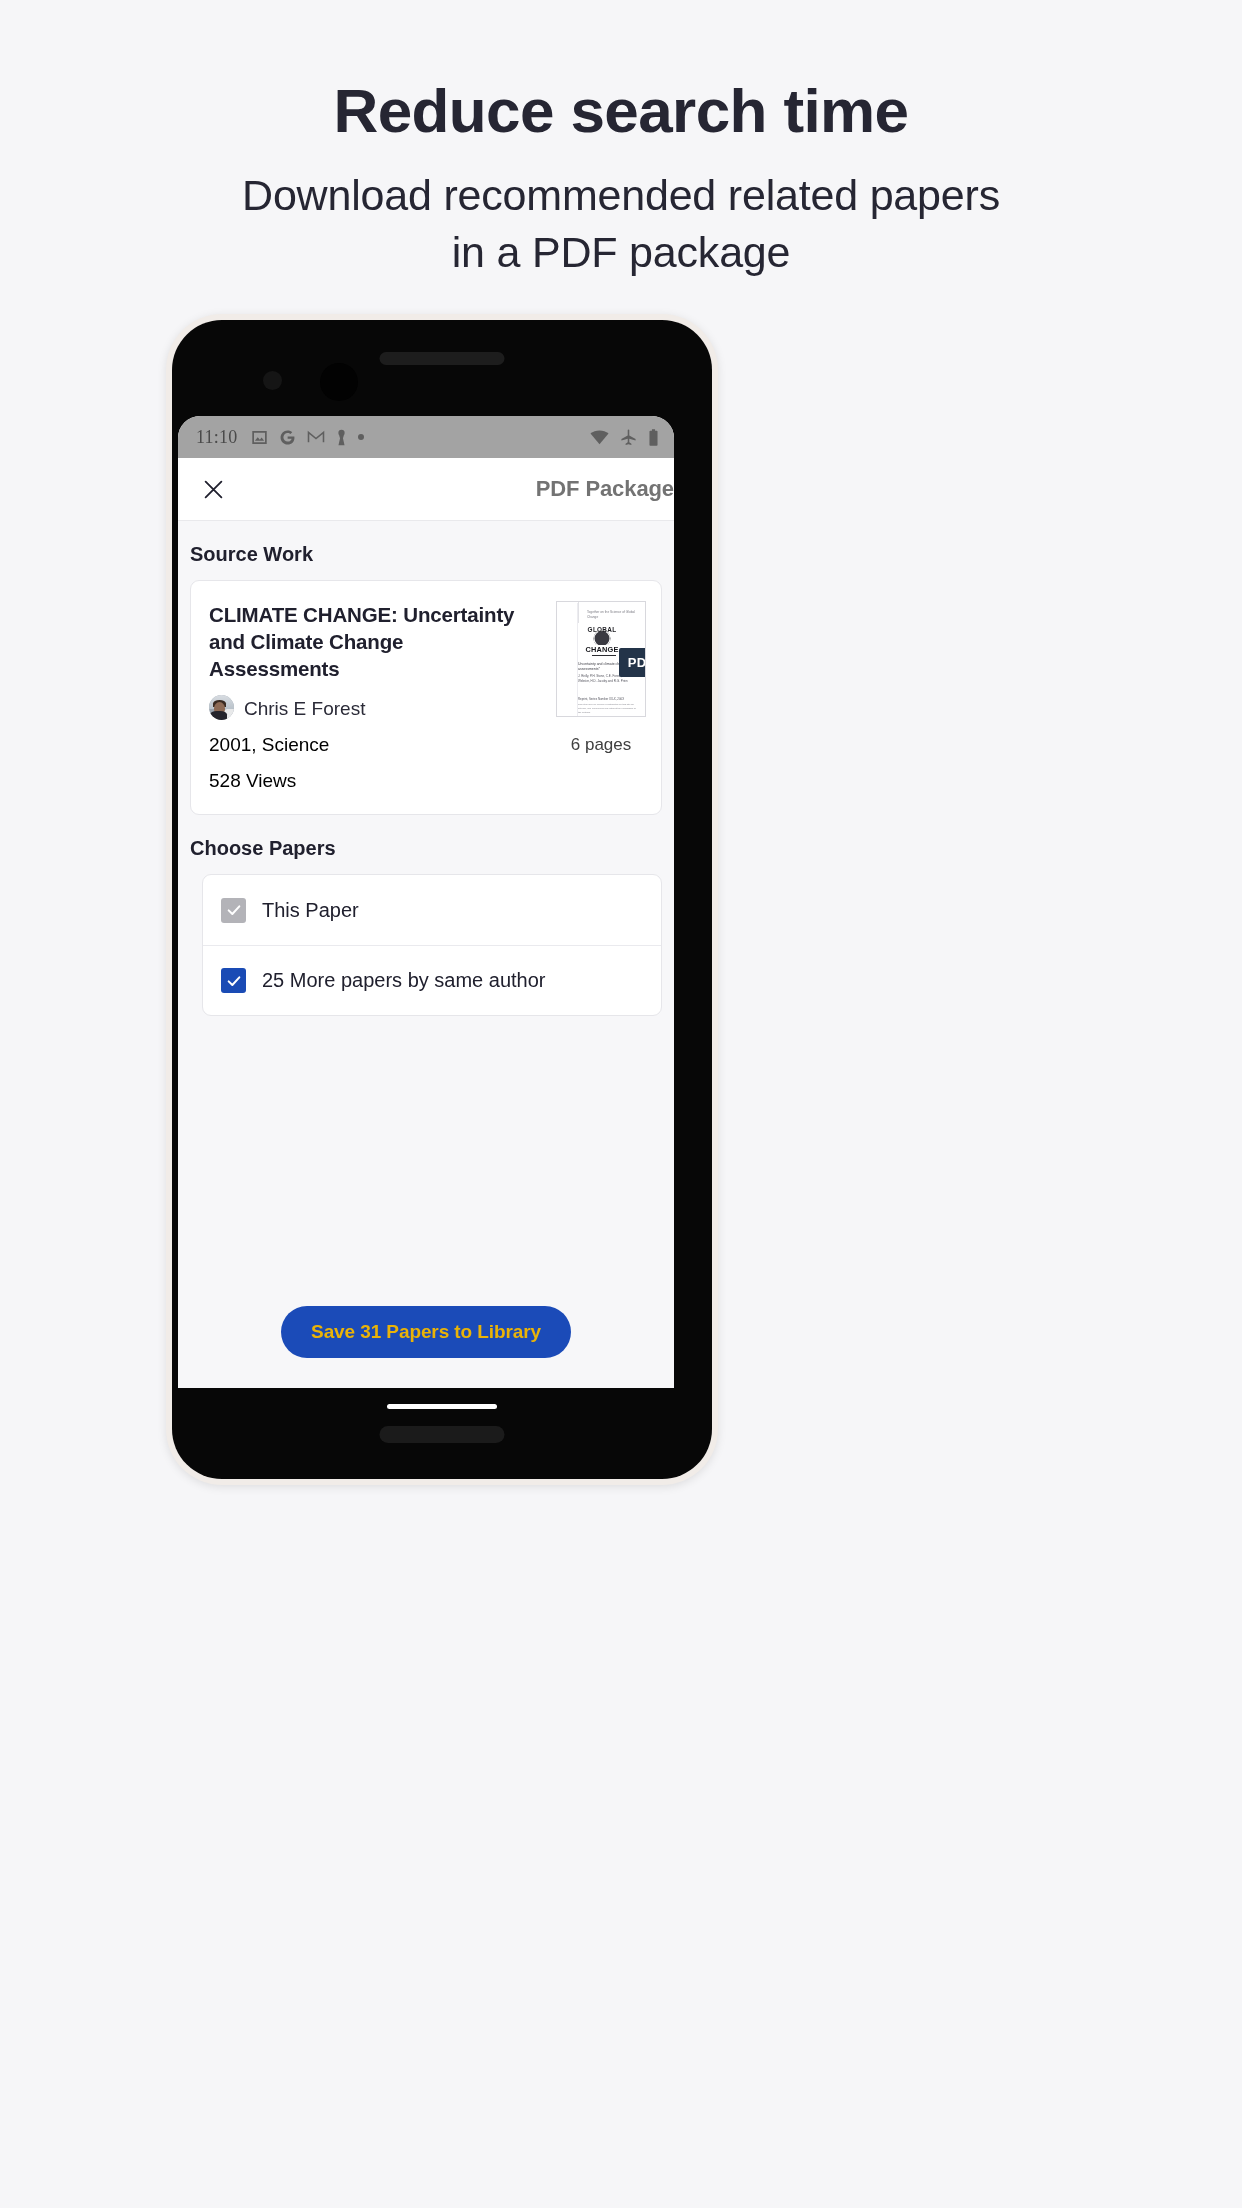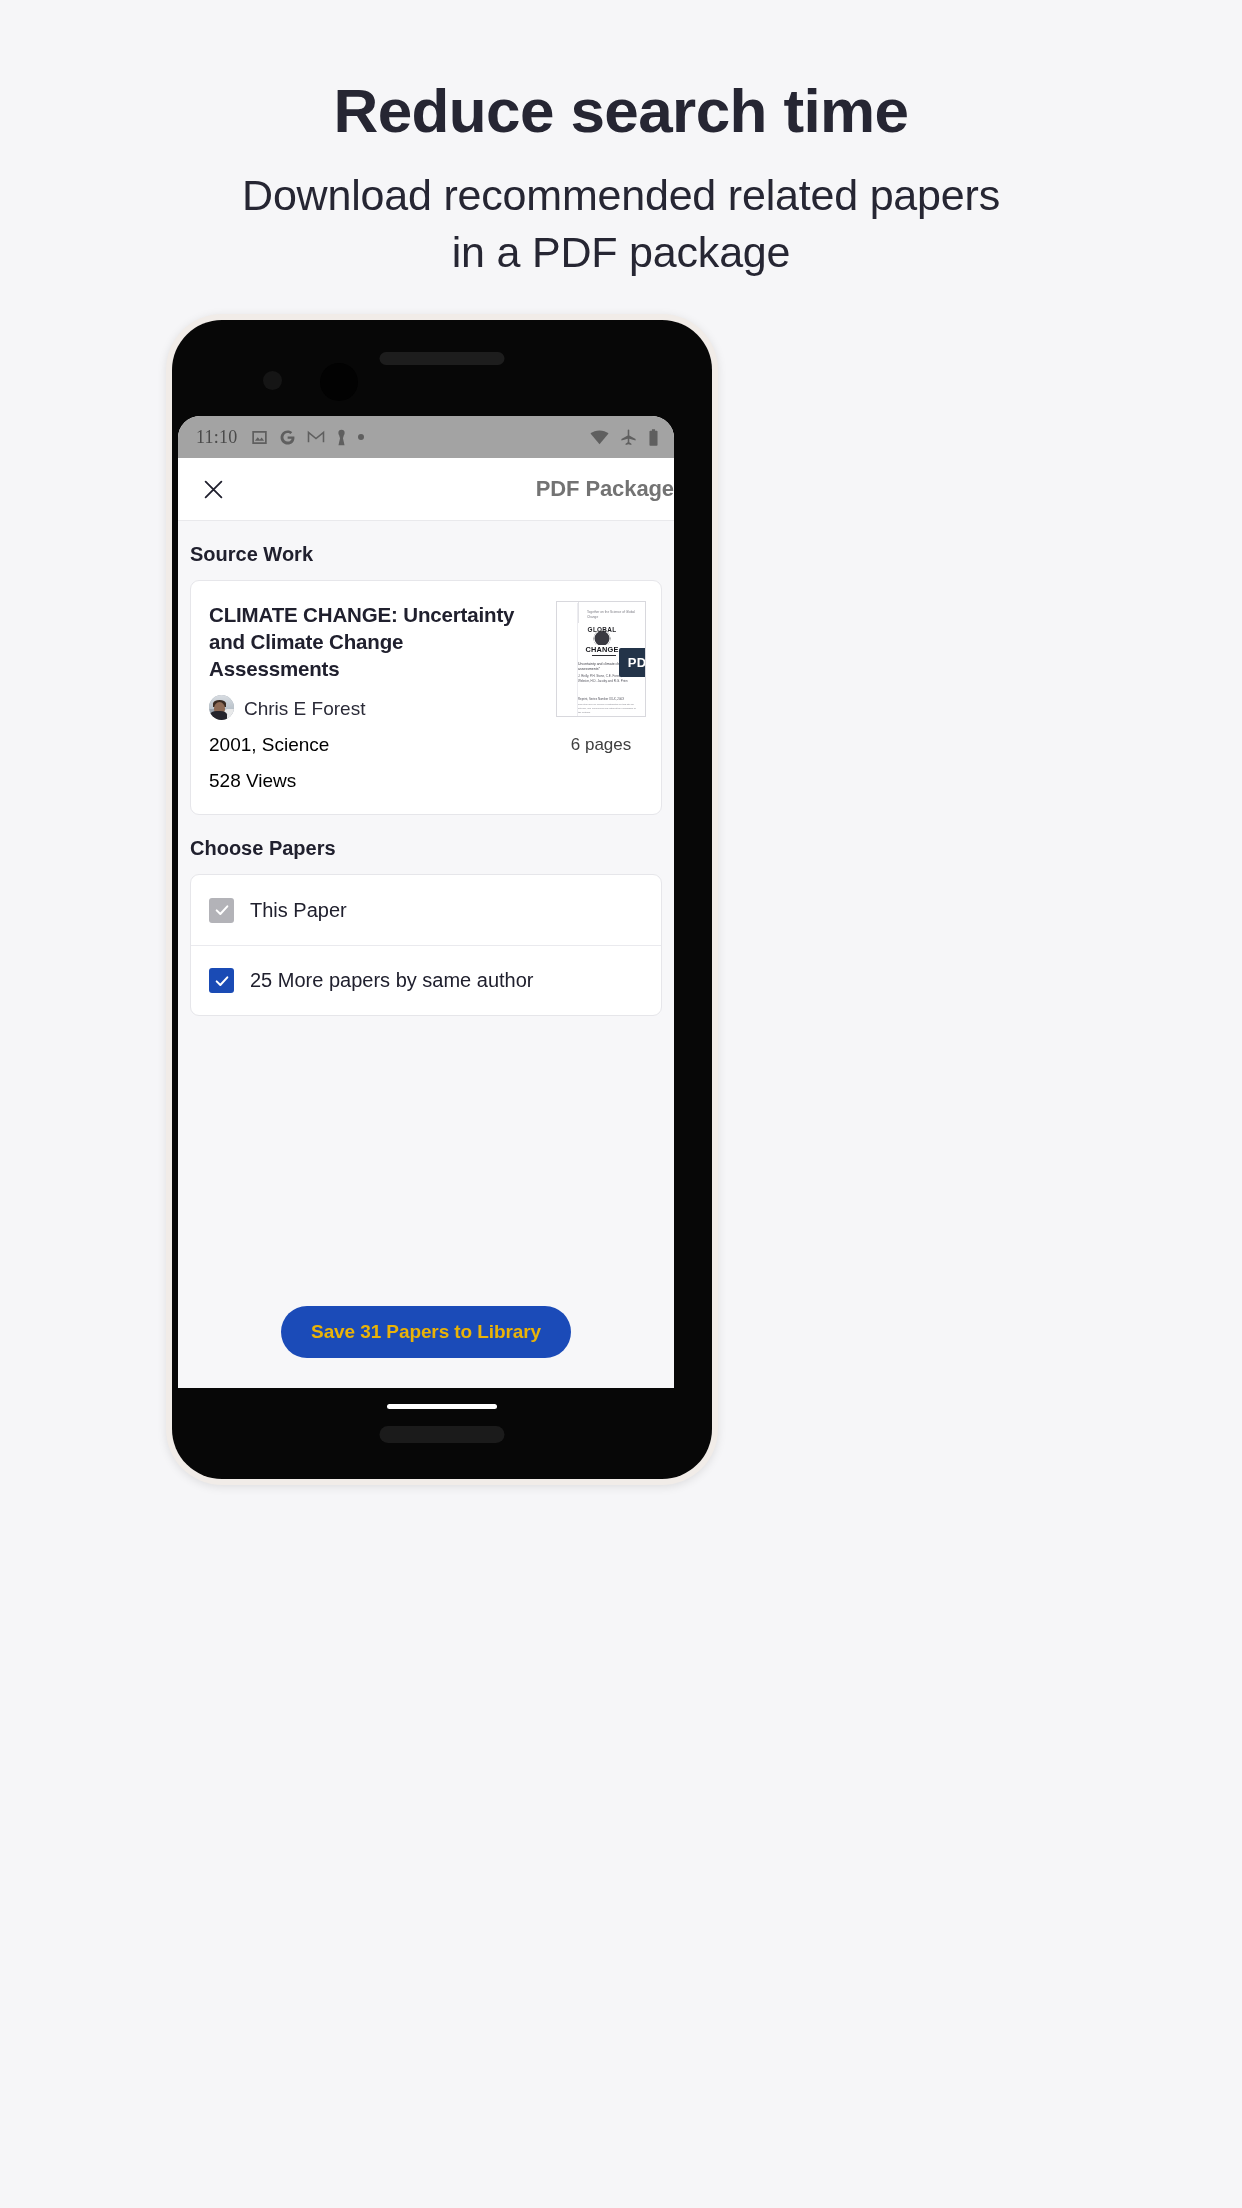--- a/index.html
+++ b/index.html
@@ -355,21 +355,21 @@
     padding: 7px 9px;
     border-radius: 2px;
   }
   .pages-label {
     margin-top: 18px;
     font-size: 17px;
     color: #404040;
   }
 
   
-  .choose-card { padding: 0 0 0 0; }
+  .choose-card { padding: 0 0 0 0; margin-left: 12px; }
   .opt-row {
     display: flex;
     align-items: center;
     height: 70px;
     padding: 0 18px;
     box-sizing: border-box;
     cursor: pointer;
   }
   .opt-row + .opt-row { border-top: 1px solid #eaeaee; }
   .cbox {

